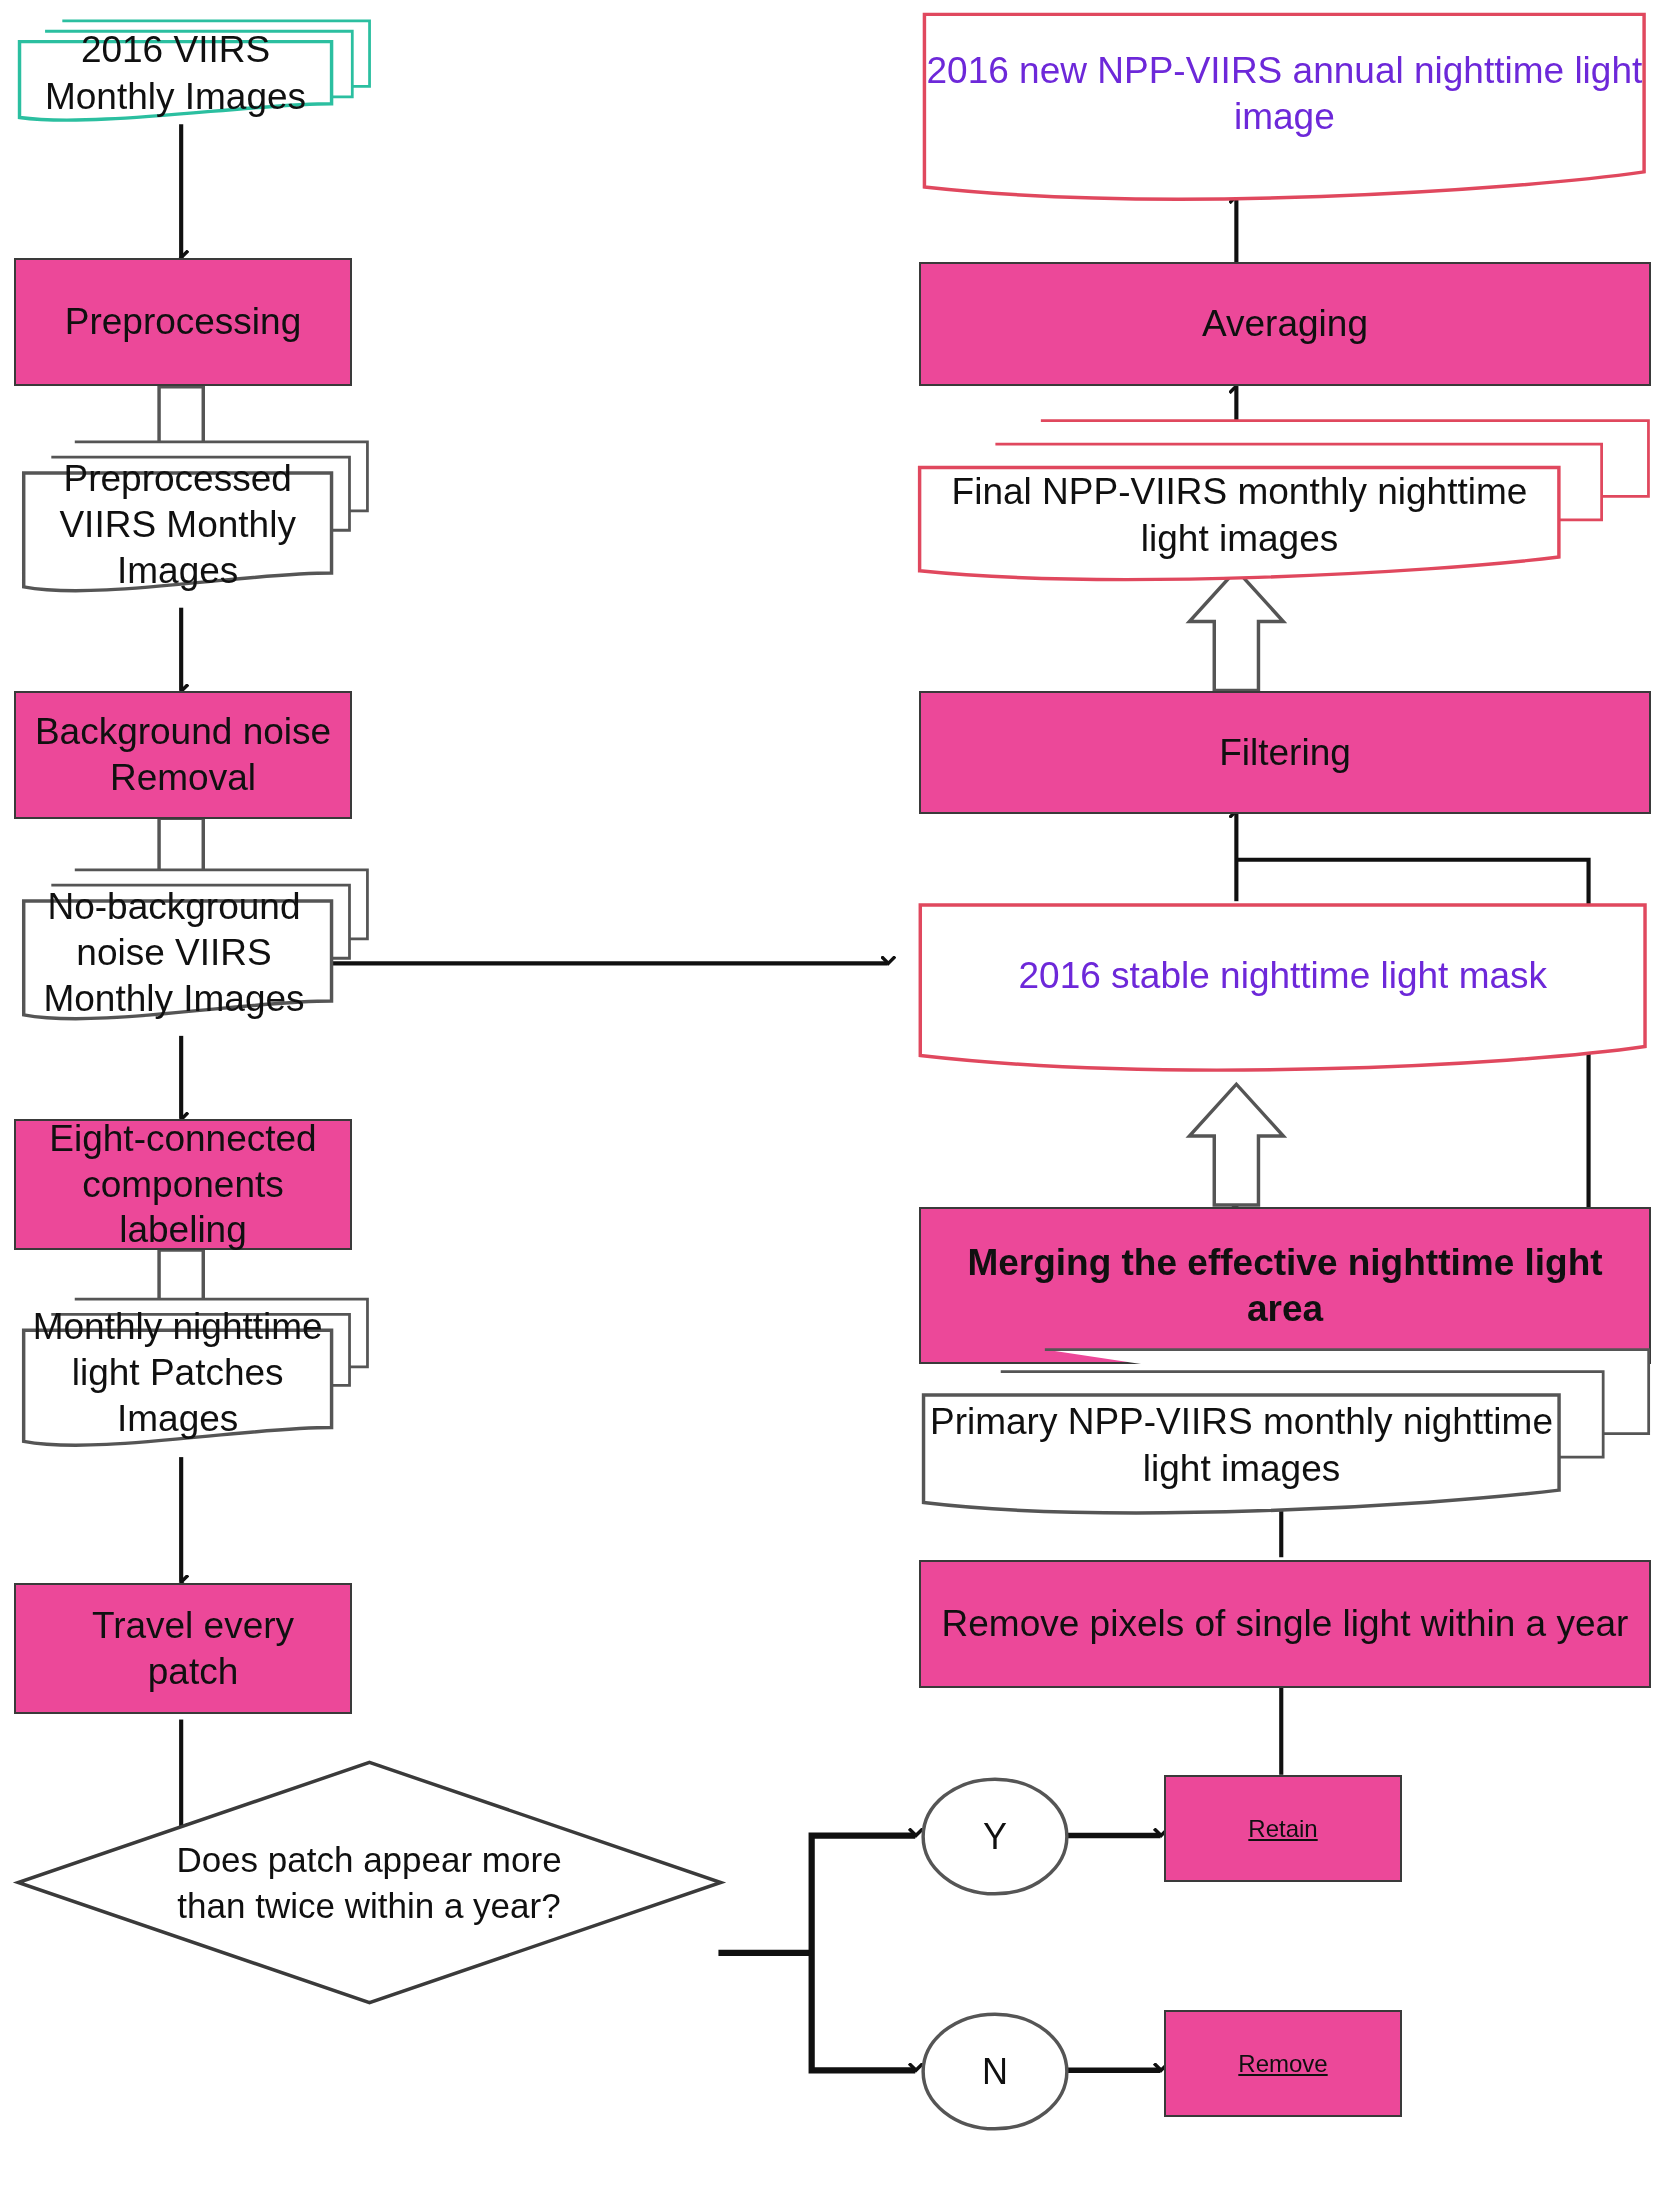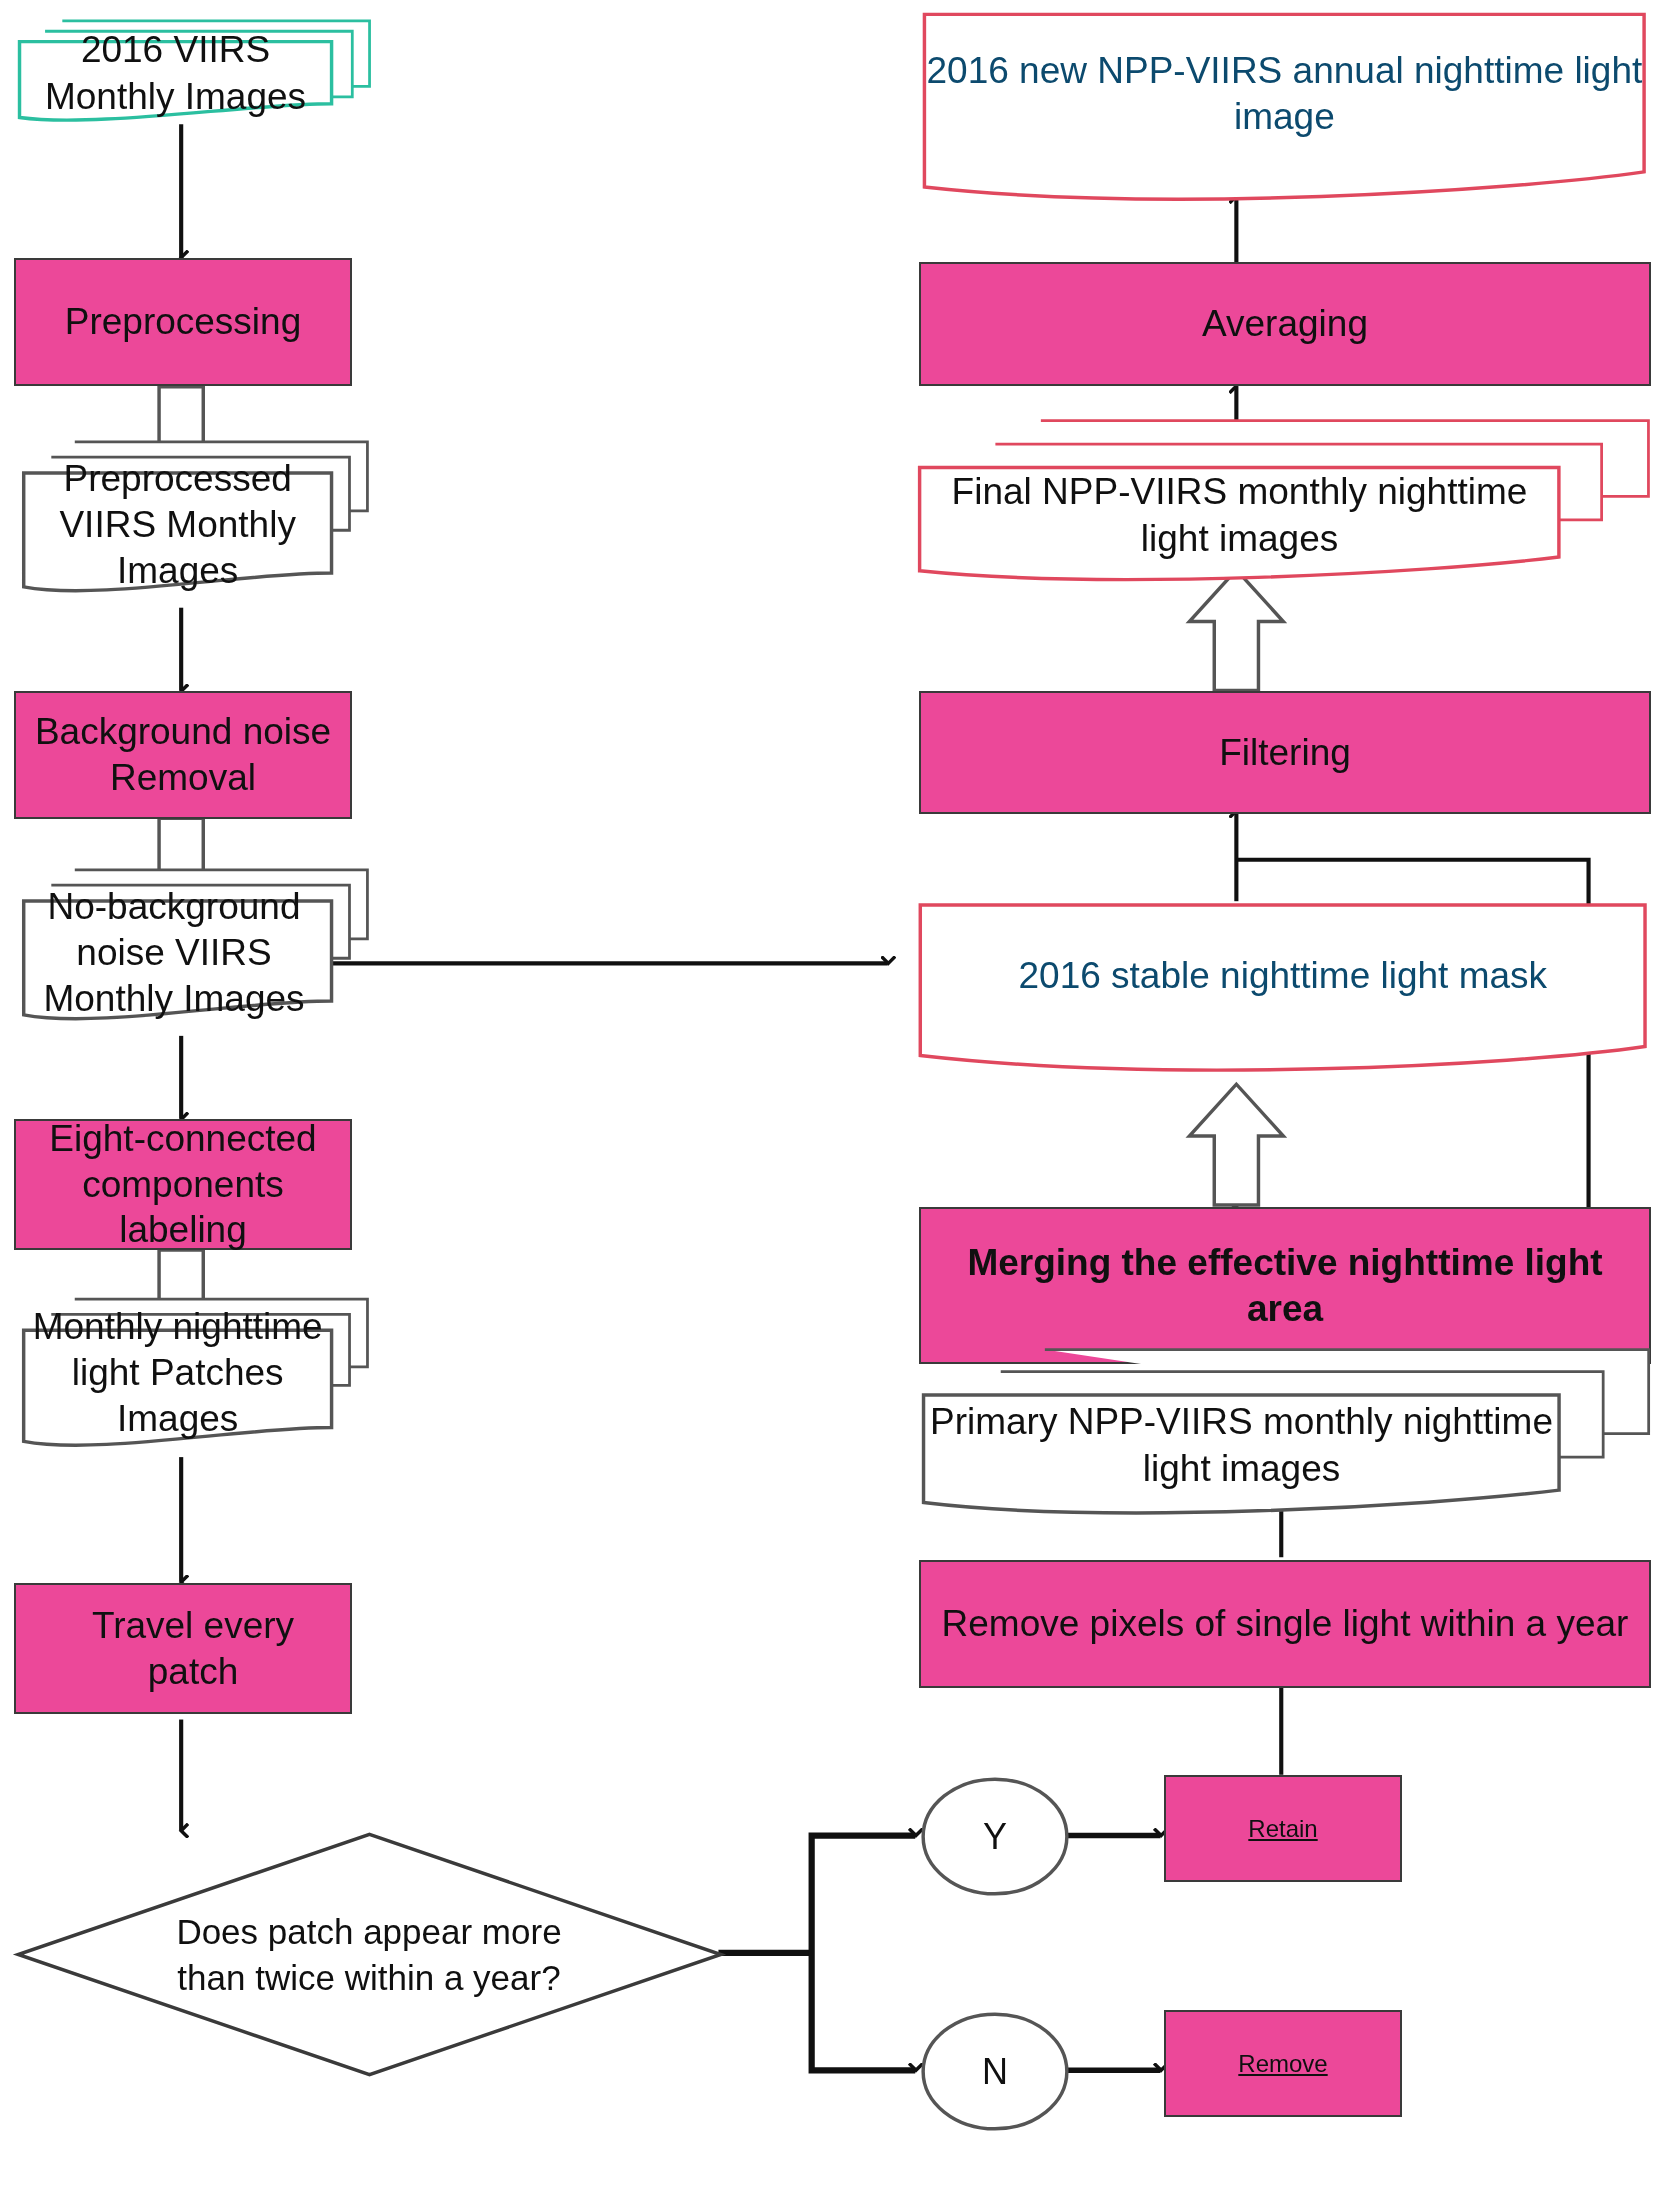--- a/index.html
+++ b/index.html
@@ -25,21 +25,21 @@
   
   .docstack{position:absolute;}
   .docstack svg{position:absolute;left:0;top:0;overflow:visible;}
   .docstack .label{position:absolute;display:flex;align-items:center;justify-content:center;
                    text-align:center;font-size:37px;line-height:1.25;color:#101010;}
 
   
   .docsingle{position:absolute;}
   .docsingle svg{position:absolute;left:0;top:0;overflow:visible;}
   .docsingle .label{position:absolute;display:flex;align-items:center;justify-content:center;
-                    text-align:center;font-size:37px;line-height:1.25;color:#0c4a6e;}
+                    text-align:center;font-size:37px;line-height:1.25;color:#6d28d9;}
 
   
   .diamond{position:absolute;}
   .diamond svg{position:absolute;left:0;top:0;overflow:visible;}
   .diamond .label{position:absolute;display:flex;align-items:center;justify-content:center;
                   text-align:center;font-size:35px;line-height:1.30;color:#101010;}
 
   
   .ellipse{position:absolute;}
   .ellipse svg{position:absolute;left:0;top:0;overflow:visible;}
@@ -157,21 +157,21 @@
       <path d="M54,32 L486,32 L486,135 L445,135" fill="#ffffff" stroke="#555555" stroke-width="4"></path>
       <path d="M14,55 L460,55 L460,196 C330,196 120,236 14,216 Z" fill="#ffffff" stroke="#555555" stroke-width="5"></path>
     </svg>
     <div class="label" style="left:9.7px;top:32px;width:308px;height:98px;">Monthly nighttime light Patches Images</div>
   </div>
 
   <div class="node proc" style="left:14px;top:1583px;width:338px;height:131px;padding-left:20px;">
     <span class="txt">Travel every patch</span>
   </div>
 
-  <div class="diamond" style="left:14px;top:1830px;width:711px;height:249px;">
+  <div class="diamond" style="left:14px;top:1758px;width:711px;height:249px;">
     <svg width="711" height="249" viewBox="0 0 1030 360">
       <polygon points="515,6 1024,180 515,354 6,180" fill="#ffffff" stroke="#3a3a3a" stroke-width="5"></polygon>
     </svg>
     <div class="label" style="left:148px;top:21px;width:414px;height:207px;">Does patch appear more than twice within a year?</div>
   </div>
 
   <div class="ellipse" style="left:919px;top:1775px;width:152px;height:123px;">
     <svg width="152" height="123" viewBox="0 0 220 178">
       <ellipse cx="110" cy="89" rx="104" ry="83" fill="#ffffff" stroke="#555555" stroke-width="5"></ellipse>
     </svg>

